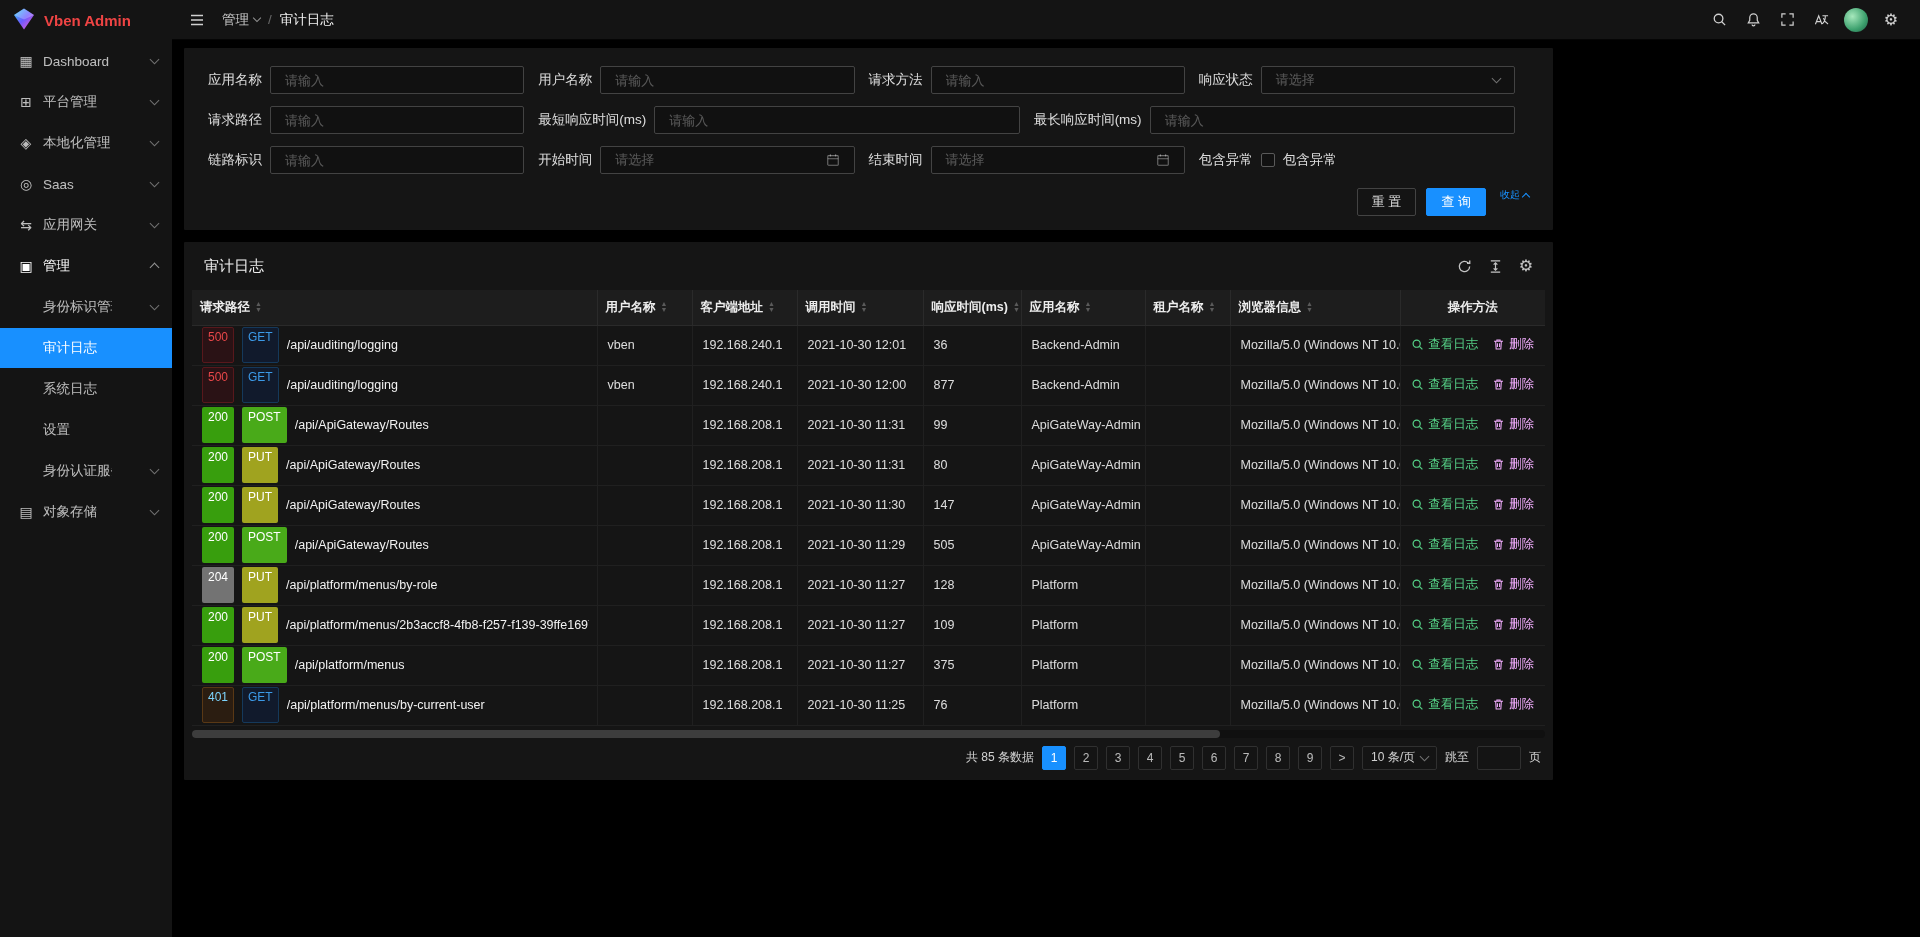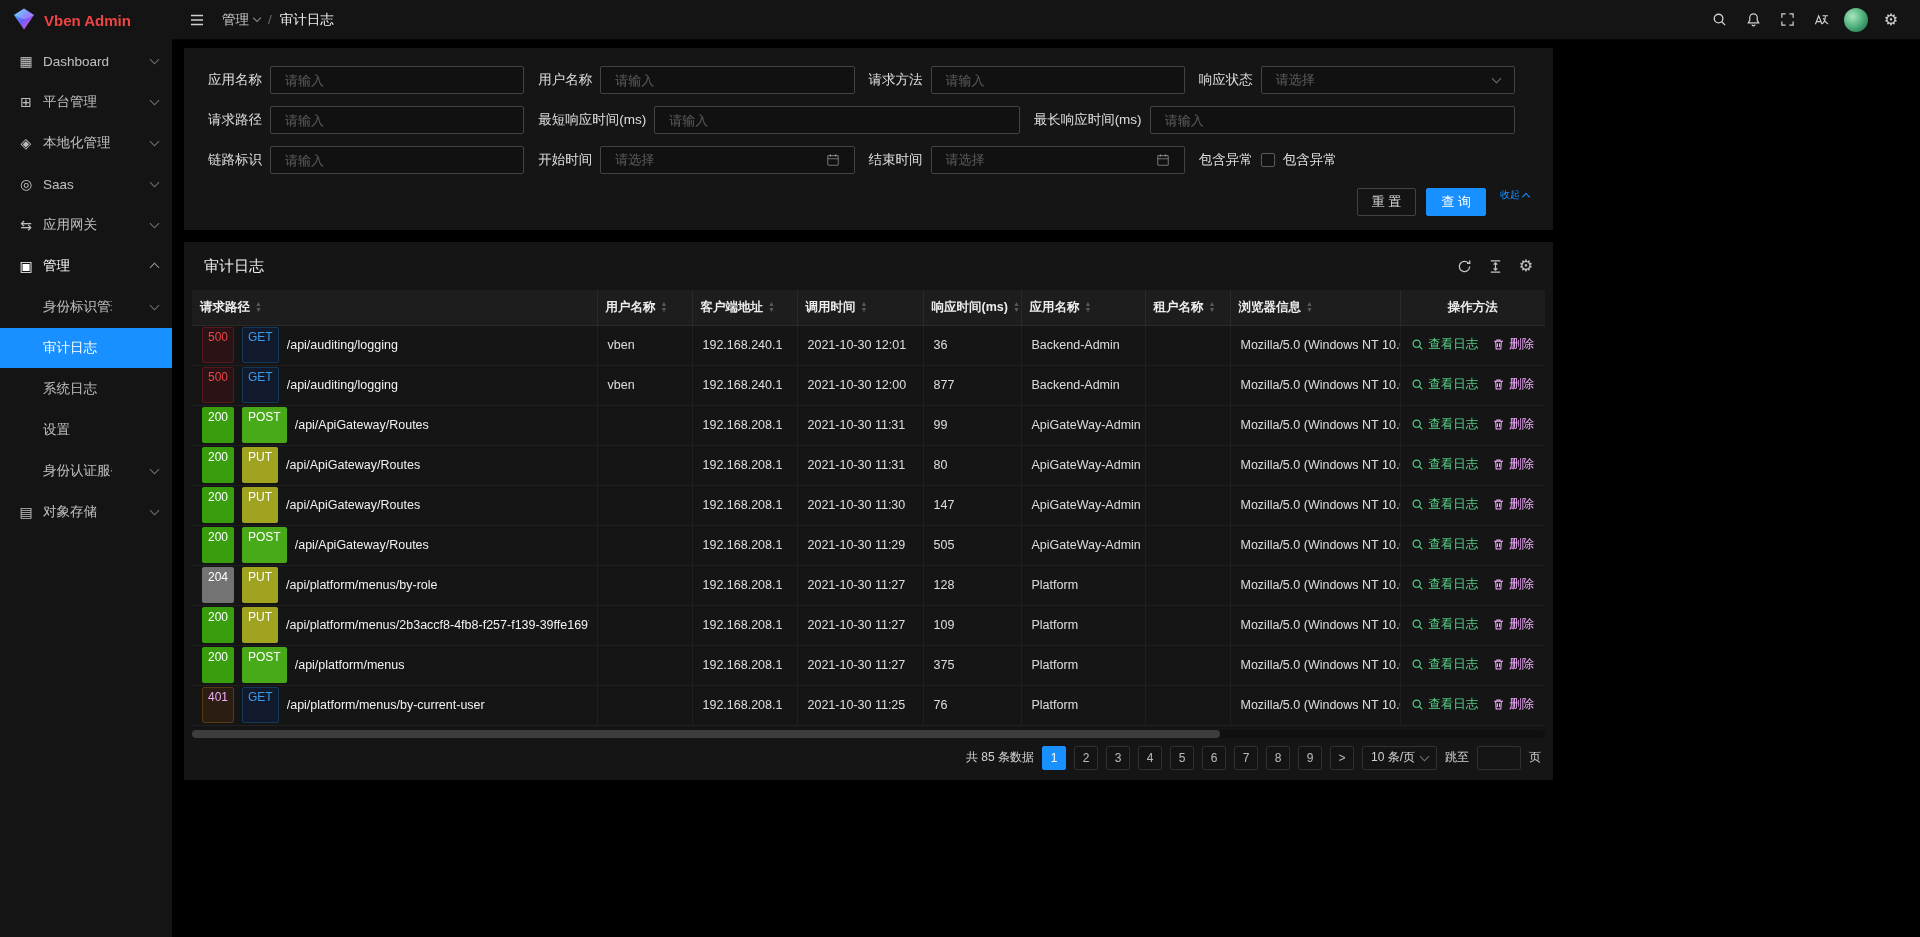--- a/index.html
+++ b/index.html
@@ -84,21 +84,21 @@
   thead th { background:#1d1d1d; height:35px; padding:0 8px; color:rgba(255,255,255,.92);
     font-weight:bold; border-right:1px solid #2a2a2a; border-bottom:1px solid #2a2a2a; cursor:pointer; }
   .th-inner { display:flex; align-items:center; gap:5px; }
   .th-inner.center { justify-content:center; }
   .sorter { display:inline-flex; flex-direction:column; line-height:6px; font-size:7px; color:#5a5a5a; }
   tbody td { height:40px; padding:0 8px 0 10px; color:rgba(255,255,255,.85); }
   .cell-path { display:flex; align-items:center; }
   .tag { display:inline-block; min-width:32px; text-align:center; padding:0 5px; height:36px;
     line-height:18px; border:1px solid transparent; border-radius:2px; font-size:12px; margin-right:8px; flex:0 0 auto; }
   .tag-500 { color:#e84749; background:#2a1215; border-color:#58181c; }
-  .tag-401 { color:#f0abfc; background:#2b1d11; border-color:#593815; }
+  .tag-401 { color:#7dd3fc; background:#2b1d11; border-color:#593815; }
   .tag-200 { color:#fff; background:#389e0d; }
   .tag-204 { color:#fff; background:#737373; }
   .tag-GET { color:#3c9ae8; background:#111a2c; border-color:#15395b; }
   .tag-POST { color:#fff; background:#49aa19; }
   .tag-PUT { color:#fff; background:#a0a31f; }
   .path { color:#f2f2f2; overflow:hidden; }
   td.actions-cell { text-align:center; padding:0 4px; }
   .act { display:inline-flex; align-items:center; gap:4px; cursor:pointer; font-size:12.5px; }
   .act.view { color:#55d187; margin-right:14px; }
   .act.del { color:#f0abfc; }

